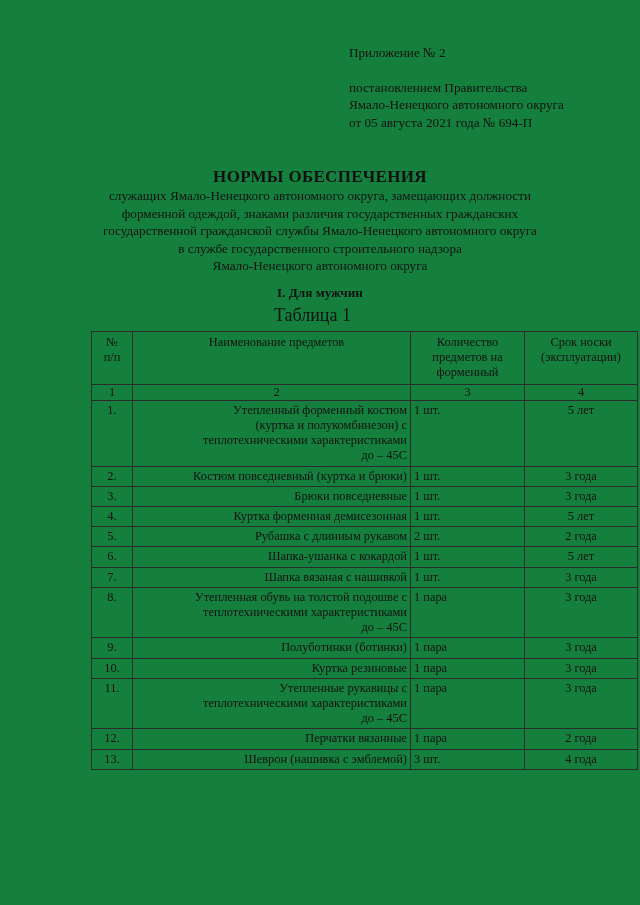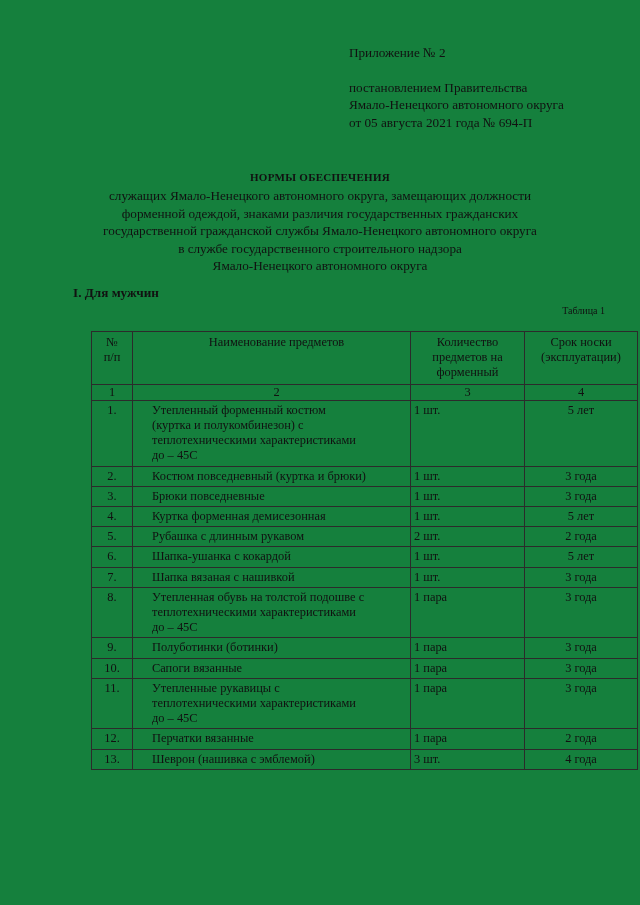--- a/index.html
+++ b/index.html
@@ -35,74 +35,74 @@
 
   
   .doc-title {
     position: absolute;
     left: 60px;
     top: 168px;
     width: 520px;
     text-align: center;
   }
   .doc-title .main {
-    font-size: 11px;
+    font-size: 17px;
     font-weight: bold;
     letter-spacing: 0.3px;
     line-height: 18px;
   }
   .doc-title .sub {
     font-size: 13.2px;
     line-height: 17.6px;
     margin-top: 1px;
   }
   .doc-title .sub div {
     white-space: nowrap;
   }
 
   
   .section-heading {
     position: absolute;
-    left: 73px;
+    left: 60px;
     top: 285px;
     width: 520px;
-    text-align: left;
+    text-align: center;
     font-size: 13.2px;
     font-weight: bold;
   }
 
   
   .table-caption {
     position: absolute;
-    left: 4px;
+    left: 12px;
     top: 305px;
     width: 601px;
-    text-align: right;
-    font-size: 10px;
+    text-align: center;
+    font-size: 18px;
   }
 
   
   .norm-table {
     position: absolute;
     left: 91px;
     top: 331px;
     width: 510px;
     border-collapse: collapse;
     font-size: 12.4px;
     table-layout: fixed;
   }
   .norm-table td, .norm-table th {
     border: 1px solid #2b2b2b;
     padding: 1px 3px;
     vertical-align: top;
     font-weight: normal;
     line-height: 15.2px;
   }
   .norm-table .c-num   { width: 34px;  text-align: center; }
-  .norm-table .c-name  { width: 261px; text-align: left; padding-left: 19px; }
+  .norm-table .c-name  { width: 261px; text-align: right; padding-left: 19px; }
   .norm-table .c-qty   { width: 107px; }
   .norm-table .c-term  { width: 106px; text-align: center; }
 
   .norm-table thead td {
     text-align: center;
     vertical-align: top;
     padding-top: 3px;
     padding-bottom: 3px;
   }
   .norm-table thead .c-name { text-align: center; padding-left: 13px; }
@@ -247,21 +247,21 @@
           <td class="c-num">9.</td>
           <td class="c-name">
             <span class="nm-line">Полуботинки (ботинки)</span>
           </td>
           <td class="c-qty">1 пара</td>
           <td class="c-term">3 года</td>
         </tr>
         <tr>
           <td class="c-num">10.</td>
           <td class="c-name">
-            <span class="nm-line">Сапоги вязанные</span>
+            <span class="nm-line">Куртка резиновые</span>
           </td>
           <td class="c-qty">1 пара</td>
           <td class="c-term">3 года</td>
         </tr>
         <tr>
           <td class="c-num">11.</td>
           <td class="c-name">
             <span class="nm-line">Утепленные рукавицы с</span>
             <span class="nm-line">теплотехническими характеристиками</span>
             <span class="nm-line">до – 45С</span>

